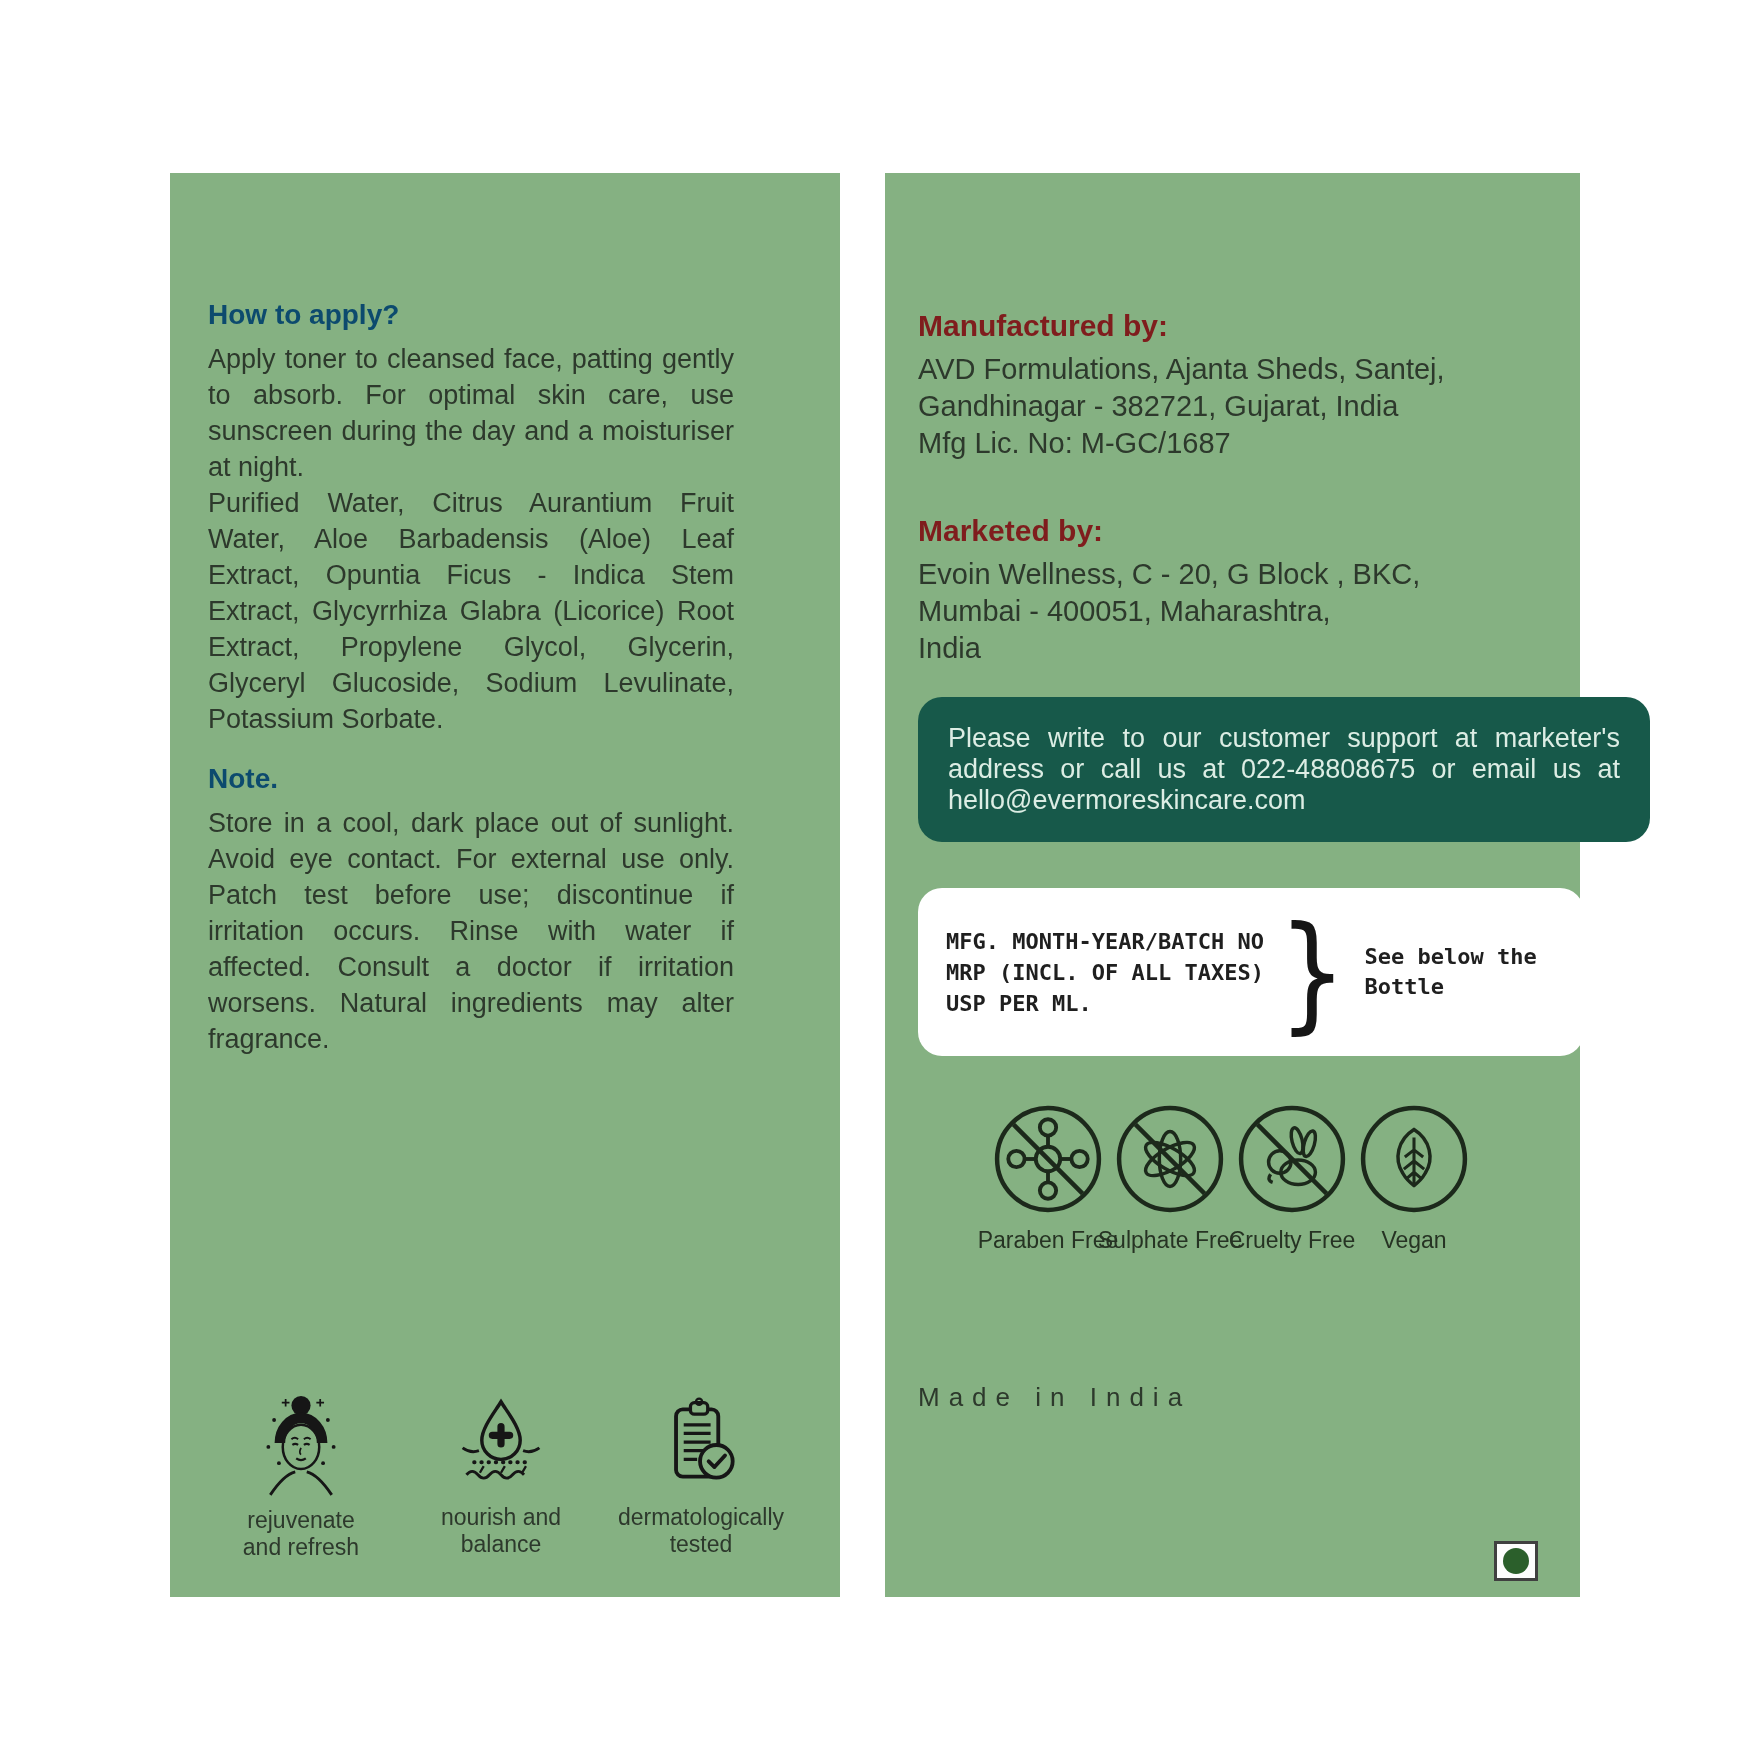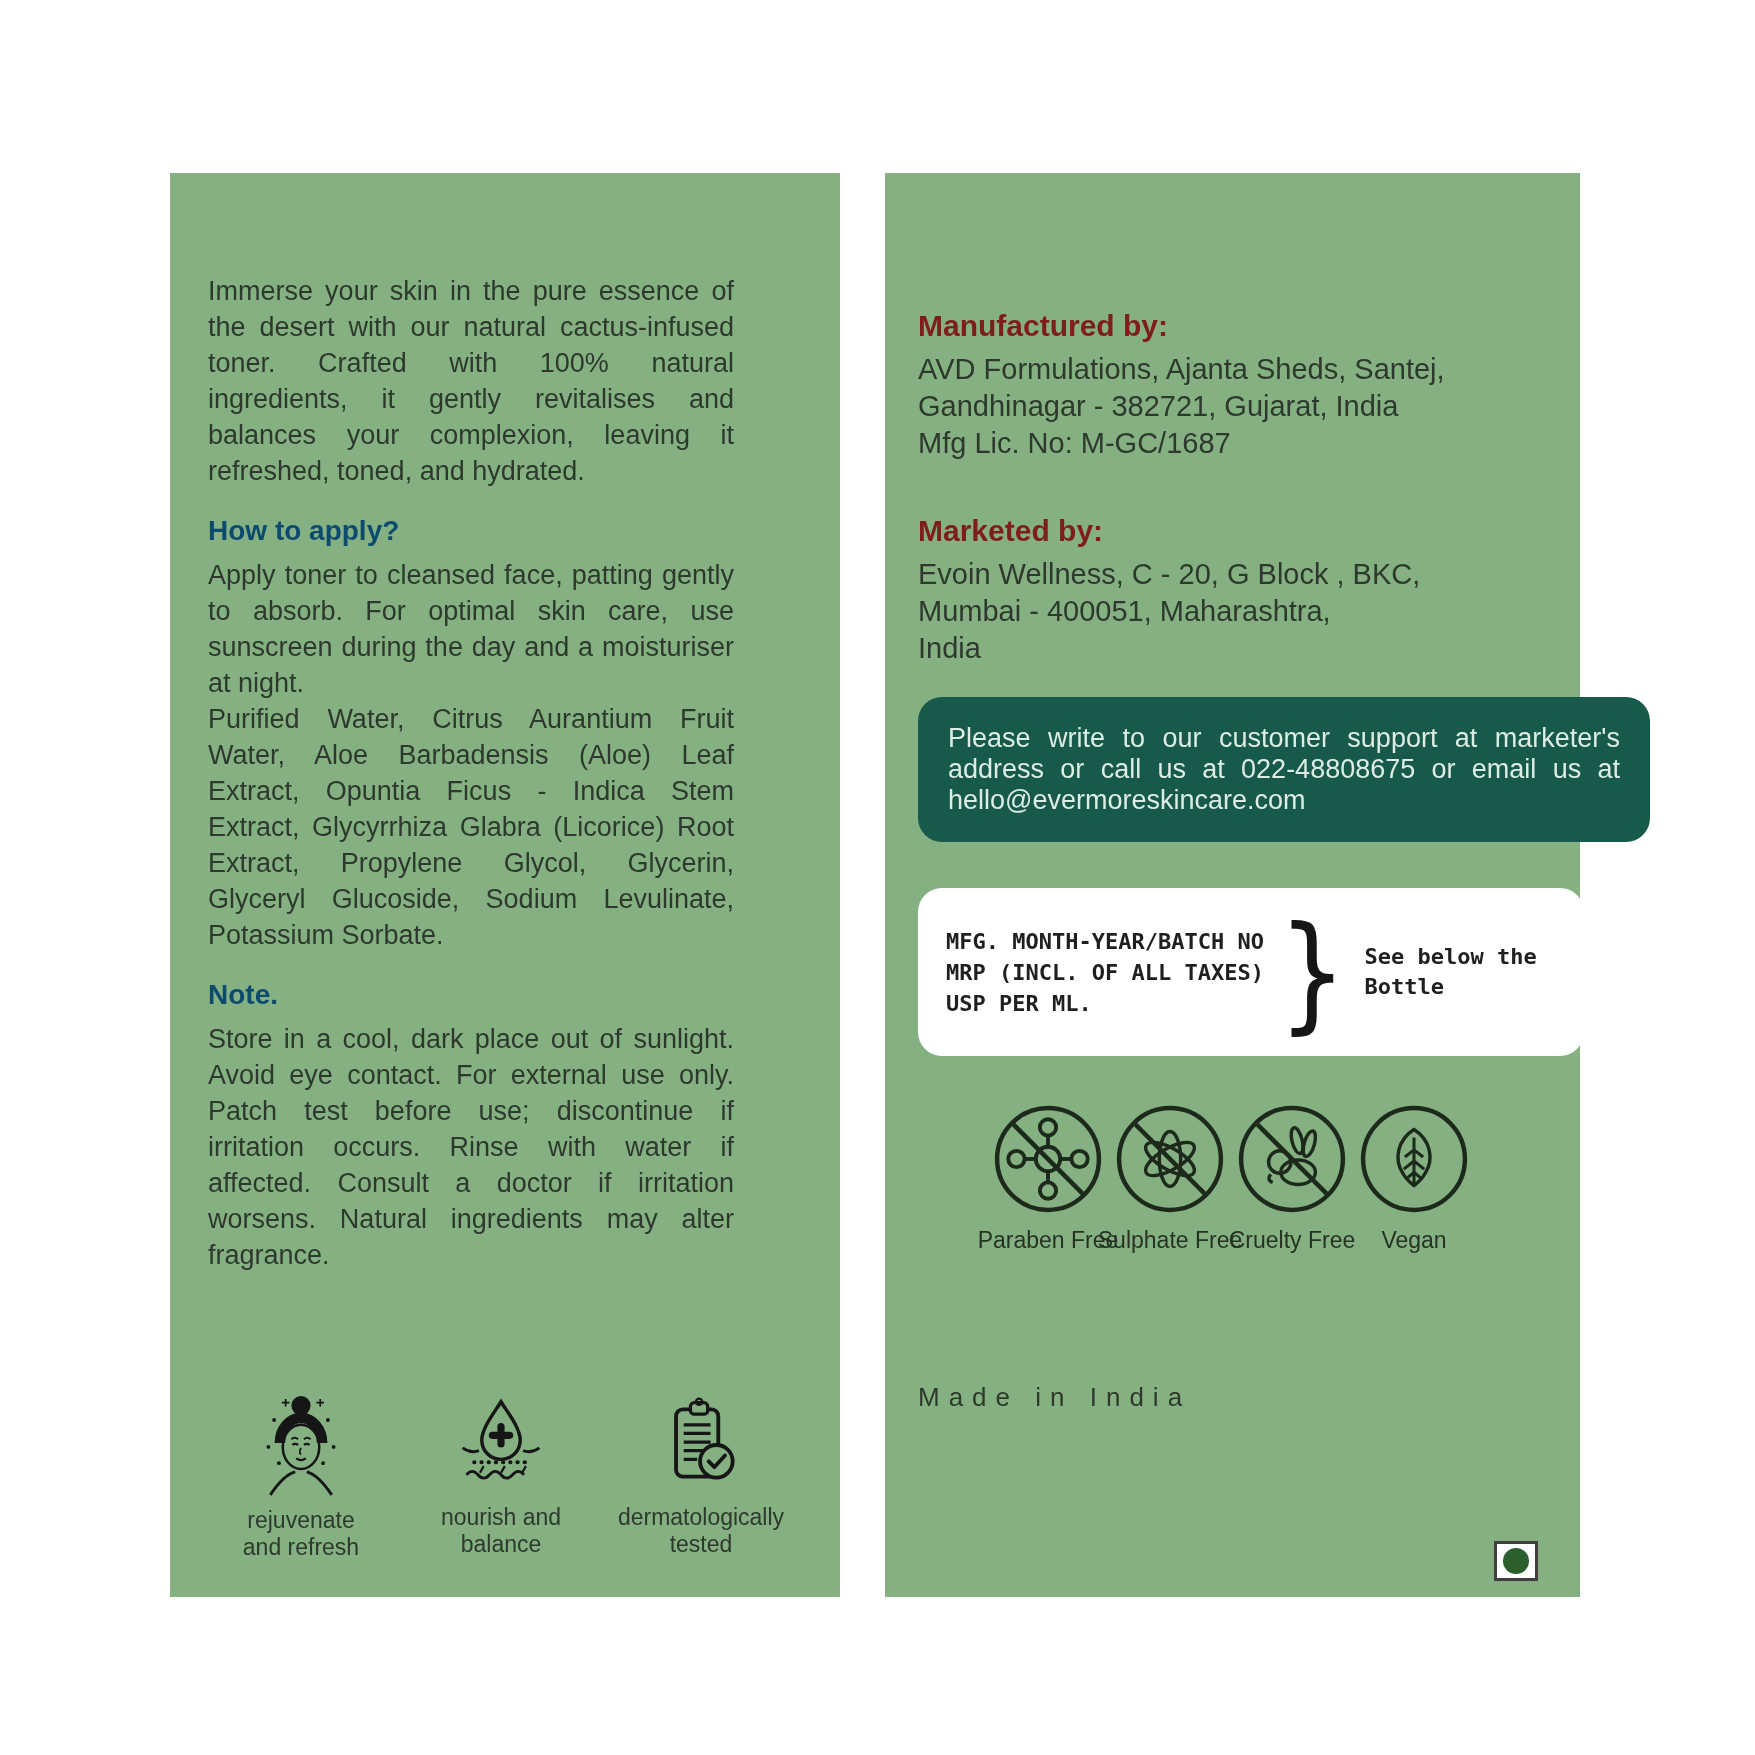--- a/index.html
+++ b/index.html
@@ -58,21 +58,20 @@
   }
   .veg-dot{width:26px;height:26px;border-radius:50%;background:#2b5f2b;}
 </style>
 </head>
 <body>
 
 <div class="canvas">
 
   <section class="panel left lh">
     <div class="text-col">
-      <p class="body">Immerse your skin in the pure essence of the desert with our natural cactus-infused toner. Crafted with 100% natural ingredients, it gently revitalises and balances your complexion, leaving it refreshed, toned, and hydrated.</p>
 
       <h3>How to apply?</h3>
       <p class="body">Apply toner to cleansed face, patting gently to absorb. For optimal skin care, use sunscreen during the day and a moisturiser at night.</p>
 
       <p class="body">Purified Water, Citrus Aurantium Fruit Water, Aloe Barbadensis (Aloe) Leaf Extract, Opuntia Ficus - Indica Stem Extract, Glycyrrhiza Glabra (Licorice) Root Extract, Propylene Glycol, Glycerin, Glyceryl Glucoside, Sodium Levulinate, Potassium Sorbate.</p>
 
       <h3>Note.</h3>
       <p class="body">Store in a cool, dark place out of sunlight. Avoid eye contact. For external use only. Patch test before use; discontinue if irritation occurs. Rinse with water if affected. Consult a doctor if irritation worsens. Natural ingredients may alter fragrance.</p>
     </div>
 

